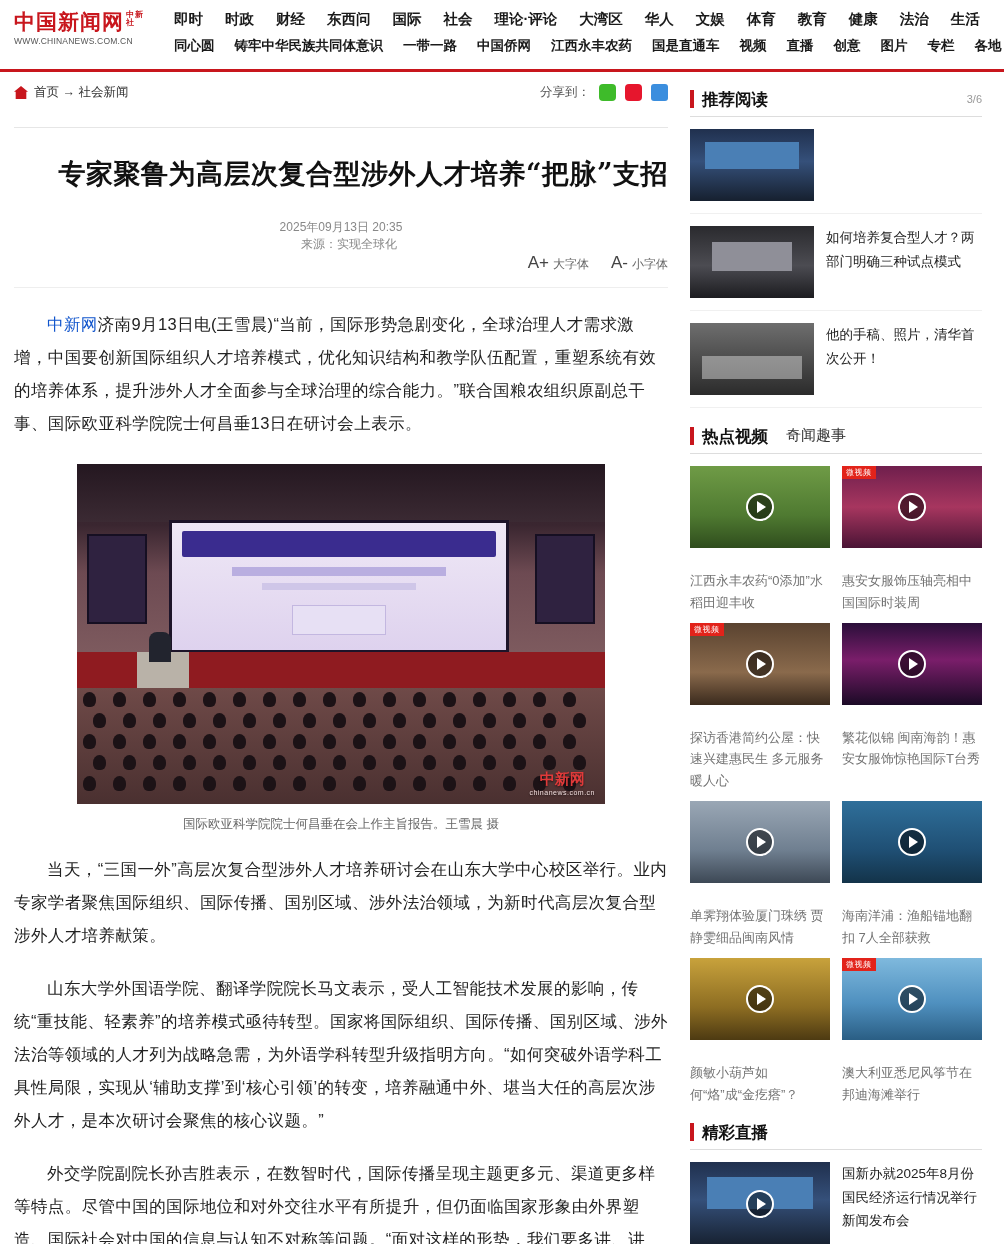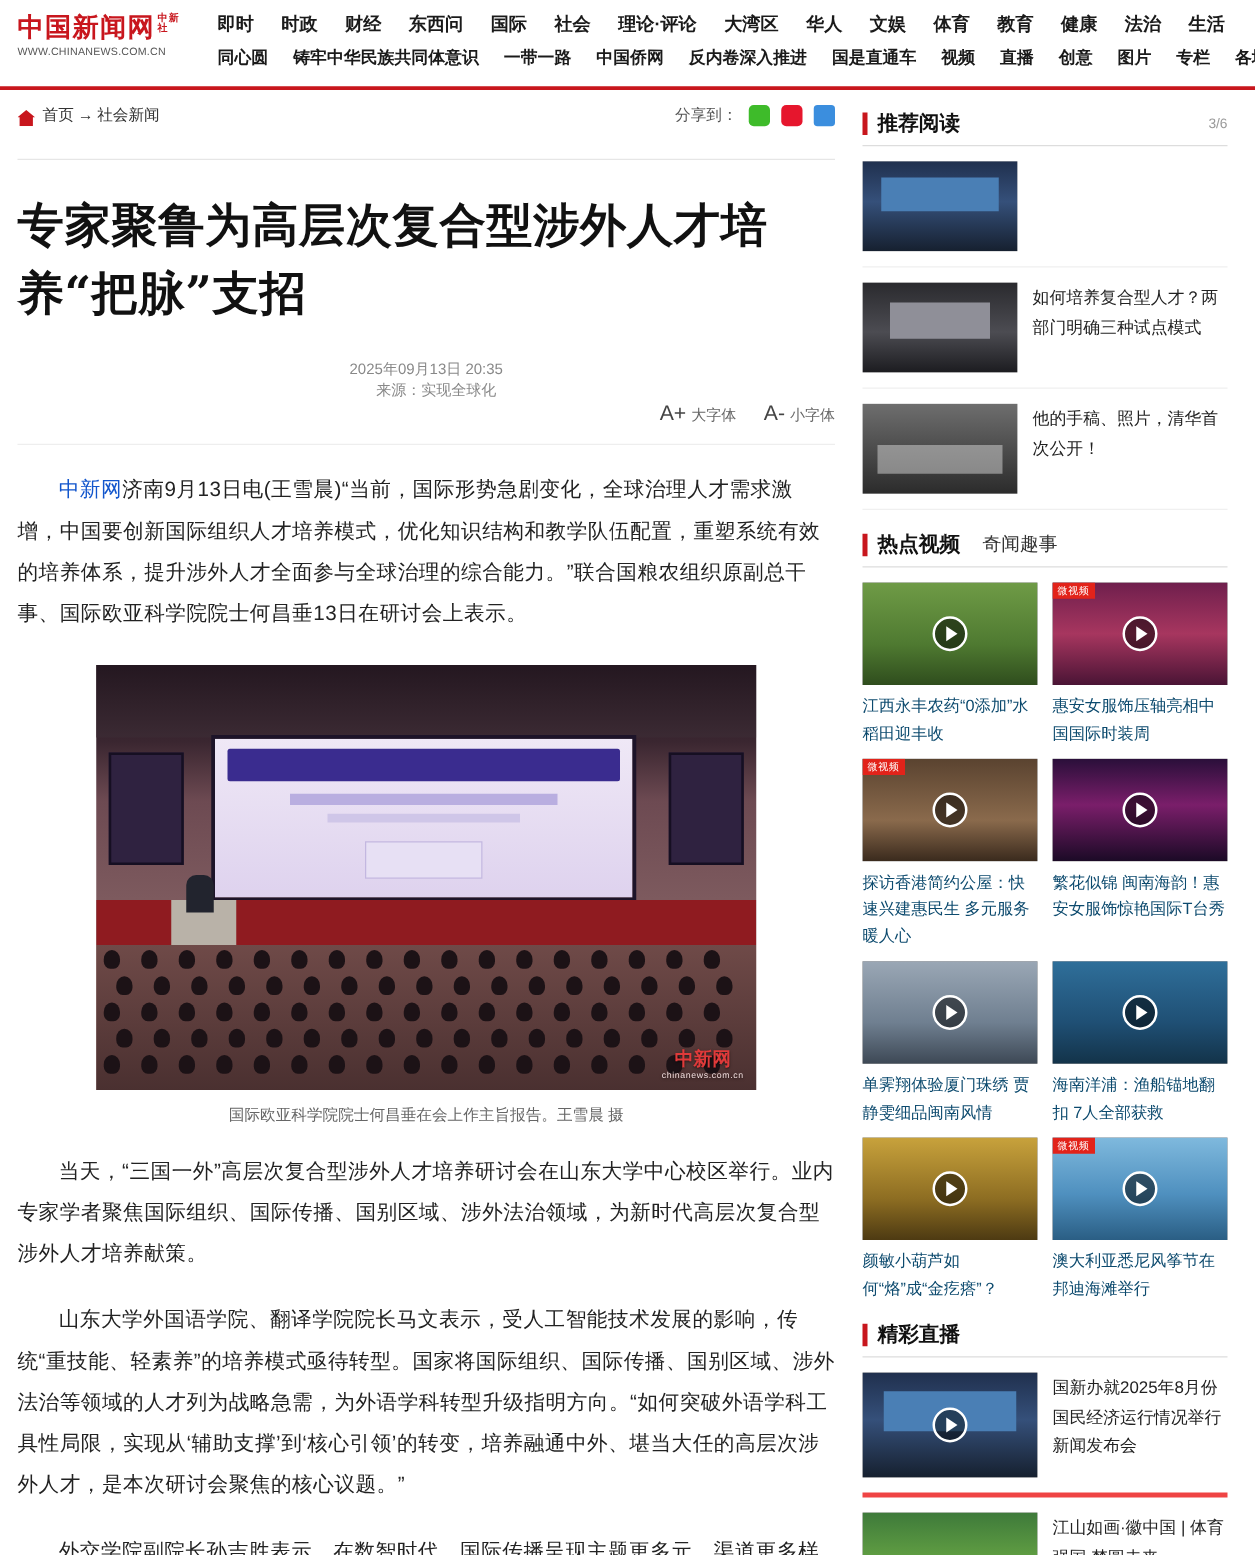--- a/index.html
+++ b/index.html
@@ -65,47 +65,48 @@
     width: 1004px;
     padding: 0 14px;
     display: flex;
     gap: 22px;
   }
   .main-col { width: 654px; flex: 0 0 654px; }
   .side-col { width: 292px; flex: 0 0 292px; }
 
   
   .crumb-row {
-    display: flex; align-items: flex-end;
+    display: flex; align-items: center;
     padding: 12px 0 26px 0;
     border-bottom: 1px solid #e6e6e6;
-    font-size: 12.5px; color: #333; font-family: Liberation Serif, serif;
+    font-size: 12.5px; color: #333;
   }
   .home-ic {
     width: 14px; height: 13px; background: #c8161d; margin-right: 6px;
     clip-path: polygon(50% 0, 100% 45%, 88% 45%, 88% 100%, 12% 100%, 12% 45%, 0 45%);
   }
   .crumb-text { color: #333; }
   .share-area { margin-left: auto; display: flex; align-items: center; gap: 9px; font-size: 12.5px; color: #555; }
   .sh {
     width: 17px; height: 17px; border-radius: 3px; display: inline-block;
   }
   .sh.wechat { background: #3ebb2a; border-radius: 4px; }
   .sh.weibo  { background: #e6162d; border-radius: 4px; }
   .sh.phone  { background: #3b8ede; border-radius: 3px; }
 
   
   h1.title {
     font-family: "DejaVu Serif", serif;
-    font-size: 37px;
+    font-size: 27px;
     line-height: 1.45;
     font-weight: bold;
     color: #111;
     margin: 26px 0 0 0;
     letter-spacing: 0.5px;
+    text-align: right;
   }
   .meta-row {
     display: flex; align-items: center;
     font-size: 12px; color: #888;
     margin: 26px 0 0 0;
     padding-bottom: 14px;
     border-bottom: 1px solid #eee;
     flex-direction: column;
   }
   .meta-row .src { margin-left: 16px; }
@@ -221,21 +222,21 @@
     background: rgba(0,0,0,.5); border: 2px solid #fff; border-radius: 50%;
   }
   .vplay::after {
     content: ""; position: absolute; left: 9px; top: 6px;
     border-left: 9px solid #fff; border-top: 6px solid transparent; border-bottom: 6px solid transparent;
   }
   .vtag {
     position: absolute; left: 0; top: 0; background: #e2231a; color: #fff;
     font-size: 8px; padding: 1px 4px; letter-spacing: .5px;
   }
-  .vcap { font-size: 13px; line-height: 1.65; color: #0c4a6e; margin-top: 6px; }
+  .vcap { font-size: 13px; line-height: 1.65; color: #737373; margin-top: 22px; }
 
   .live-item { display: flex; gap: 12px; padding: 12px 0; border-bottom: 4px solid #ef4444; cursor: pointer; }
   .live-thumb { width: 140px; height: 84px; flex: 0 0 140px; position: relative; overflow: hidden; background: #999; }
   .live-txt { font-size: 13.5px; line-height: 1.75; color: #222; }
 
   
   .sc { position: absolute; inset: 0; }
   .sc.conf  { background: linear-gradient(#20304e 0%, #35507a 45%, #16202f 100%); }
   .sc.conf::after { content:""; position:absolute; left:12%; top:18%; width:76%; height:38%; background:#4a7fb5; }
   .sc.meet  { background: linear-gradient(#2a2a2e 0%, #4c4c52 55%, #1c1c20 100%); }
@@ -280,21 +281,21 @@
       <a>法治</a>
       <a>生活</a>
       <span class="nav-spacer"></span>
 
     </div>
     <div class="nav-row second">
       <a>同心圆</a>
       <a>铸牢中华民族共同体意识</a>
       <a>一带一路</a>
       <a>中国侨网</a>
-      <a>反内卷深入推进</a>
+      <a>江西永丰农药</a>
       <a>国是直通车</a>
       <a>视频</a>
       <a>直播</a>
       <a>创意</a>
       <a>图片</a>
       <a>专栏</a>
       <a>各地</a>
 
       <span class="nav-spacer"></span>
 

